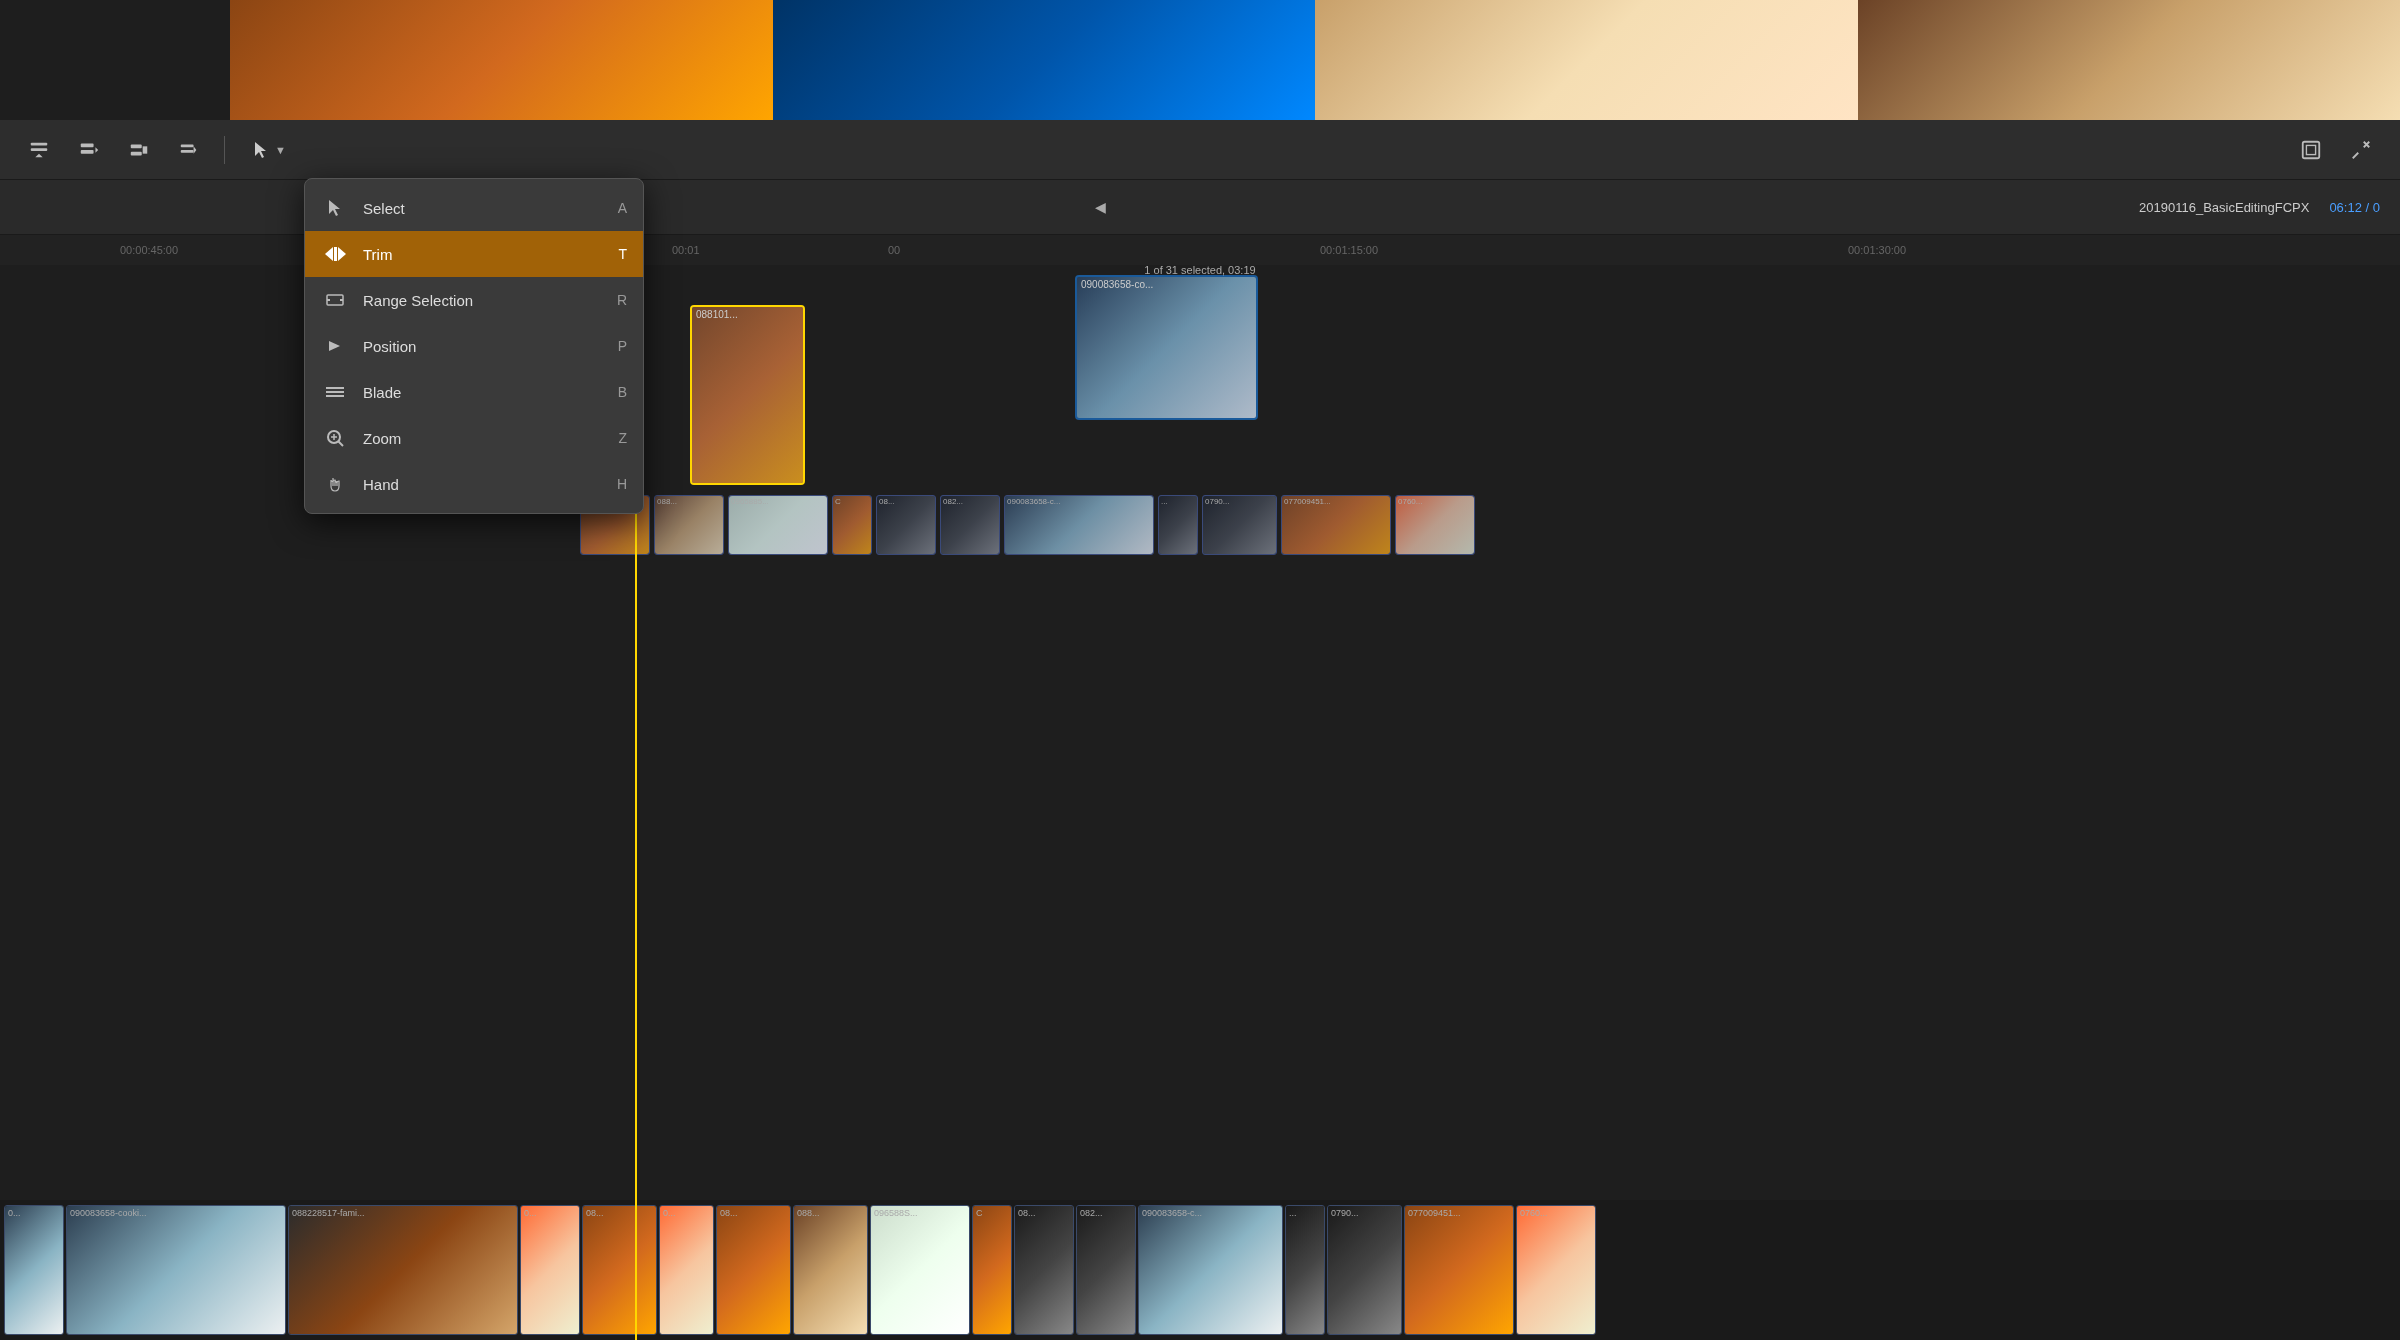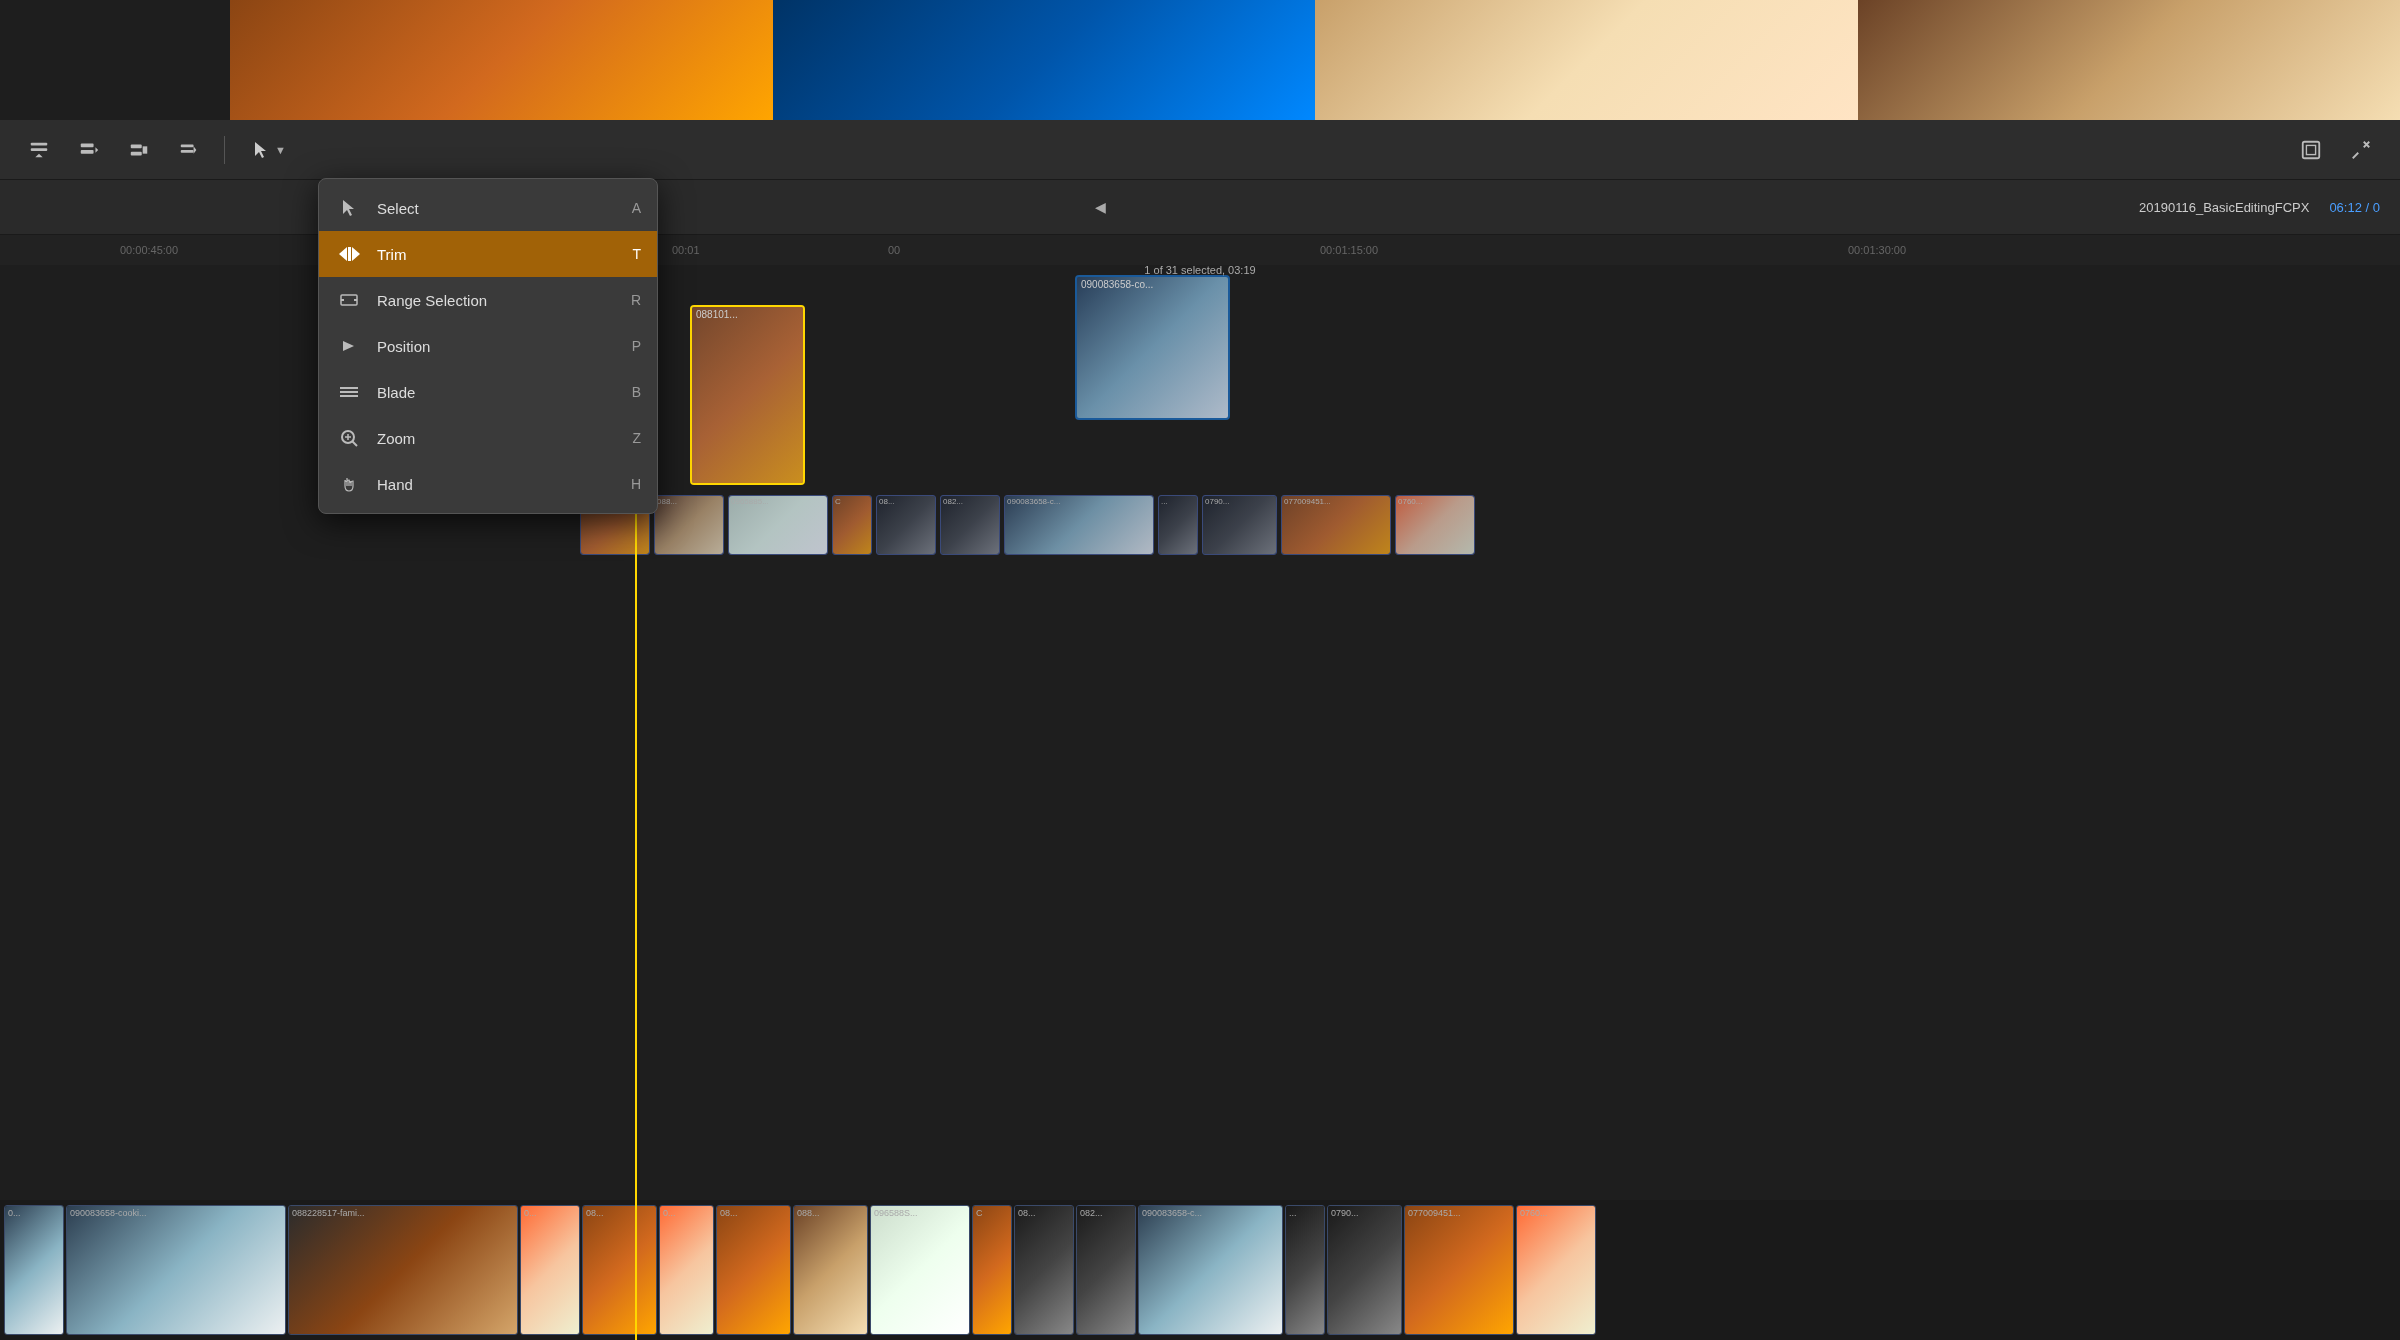--- a/index.html
+++ b/index.html
@@ -131,21 +131,21 @@
       position: absolute;
       color: #666;
       font-size: 11px;
       white-space: nowrap;
     }
 
     
     .tool-dropdown {
       position: absolute;
       top: 178px;
-      left: 318px;
+      left: 304px;
       width: 340px;
       background: #3a3a3a;
       border-radius: 8px;
       box-shadow: 0 8px 32px rgba(0,0,0,0.7);
       z-index: 1000;
       padding: 6px 0;
       border: 1px solid #555;
     }
 
     .dropdown-item {
@@ -465,21 +465,21 @@
     <div class="playhead-head"></div>
   </div>
 
   <div class="timeline-middle-clips">
 
     <div class="clip-selected" style="top:40px;left:690px;width:115px;height:180px;">
       <div class="thumb-food" style="width:100%;height:100%;opacity:0.75;"></div>
       <div class="clip-label">088101...</div>
     </div>
 
-    <div class="clip-normal" style="top:10px;left:1075px;width:155px;height:145px;">
+    <div class="clip-normal" style="top:10px;left:1075px;width:183px;height:145px;">
       <div class="thumb-snow" style="width:100%;height:100%;opacity:0.7;"></div>
       <div class="clip-label">090083658-co...</div>
     </div>
 
     <div style="position:absolute;top:230px;left:580px;display:flex;gap:4px;align-items:center;">
       <div style="width:70px;height:60px;background:#2a3a5a;border:1px solid #3a4a7a;border-radius:3px;position:relative;">
         <div class="thumb-food" style="width:100%;height:100%;opacity:0.7;border-radius:3px;"></div>
         <span style="position:absolute;top:1px;left:2px;color:#aaa;font-size:8px;">08...</span>
       </div>
       <div style="width:70px;height:60px;background:#2a3a5a;border:1px solid #3a4a7a;border-radius:3px;position:relative;">

